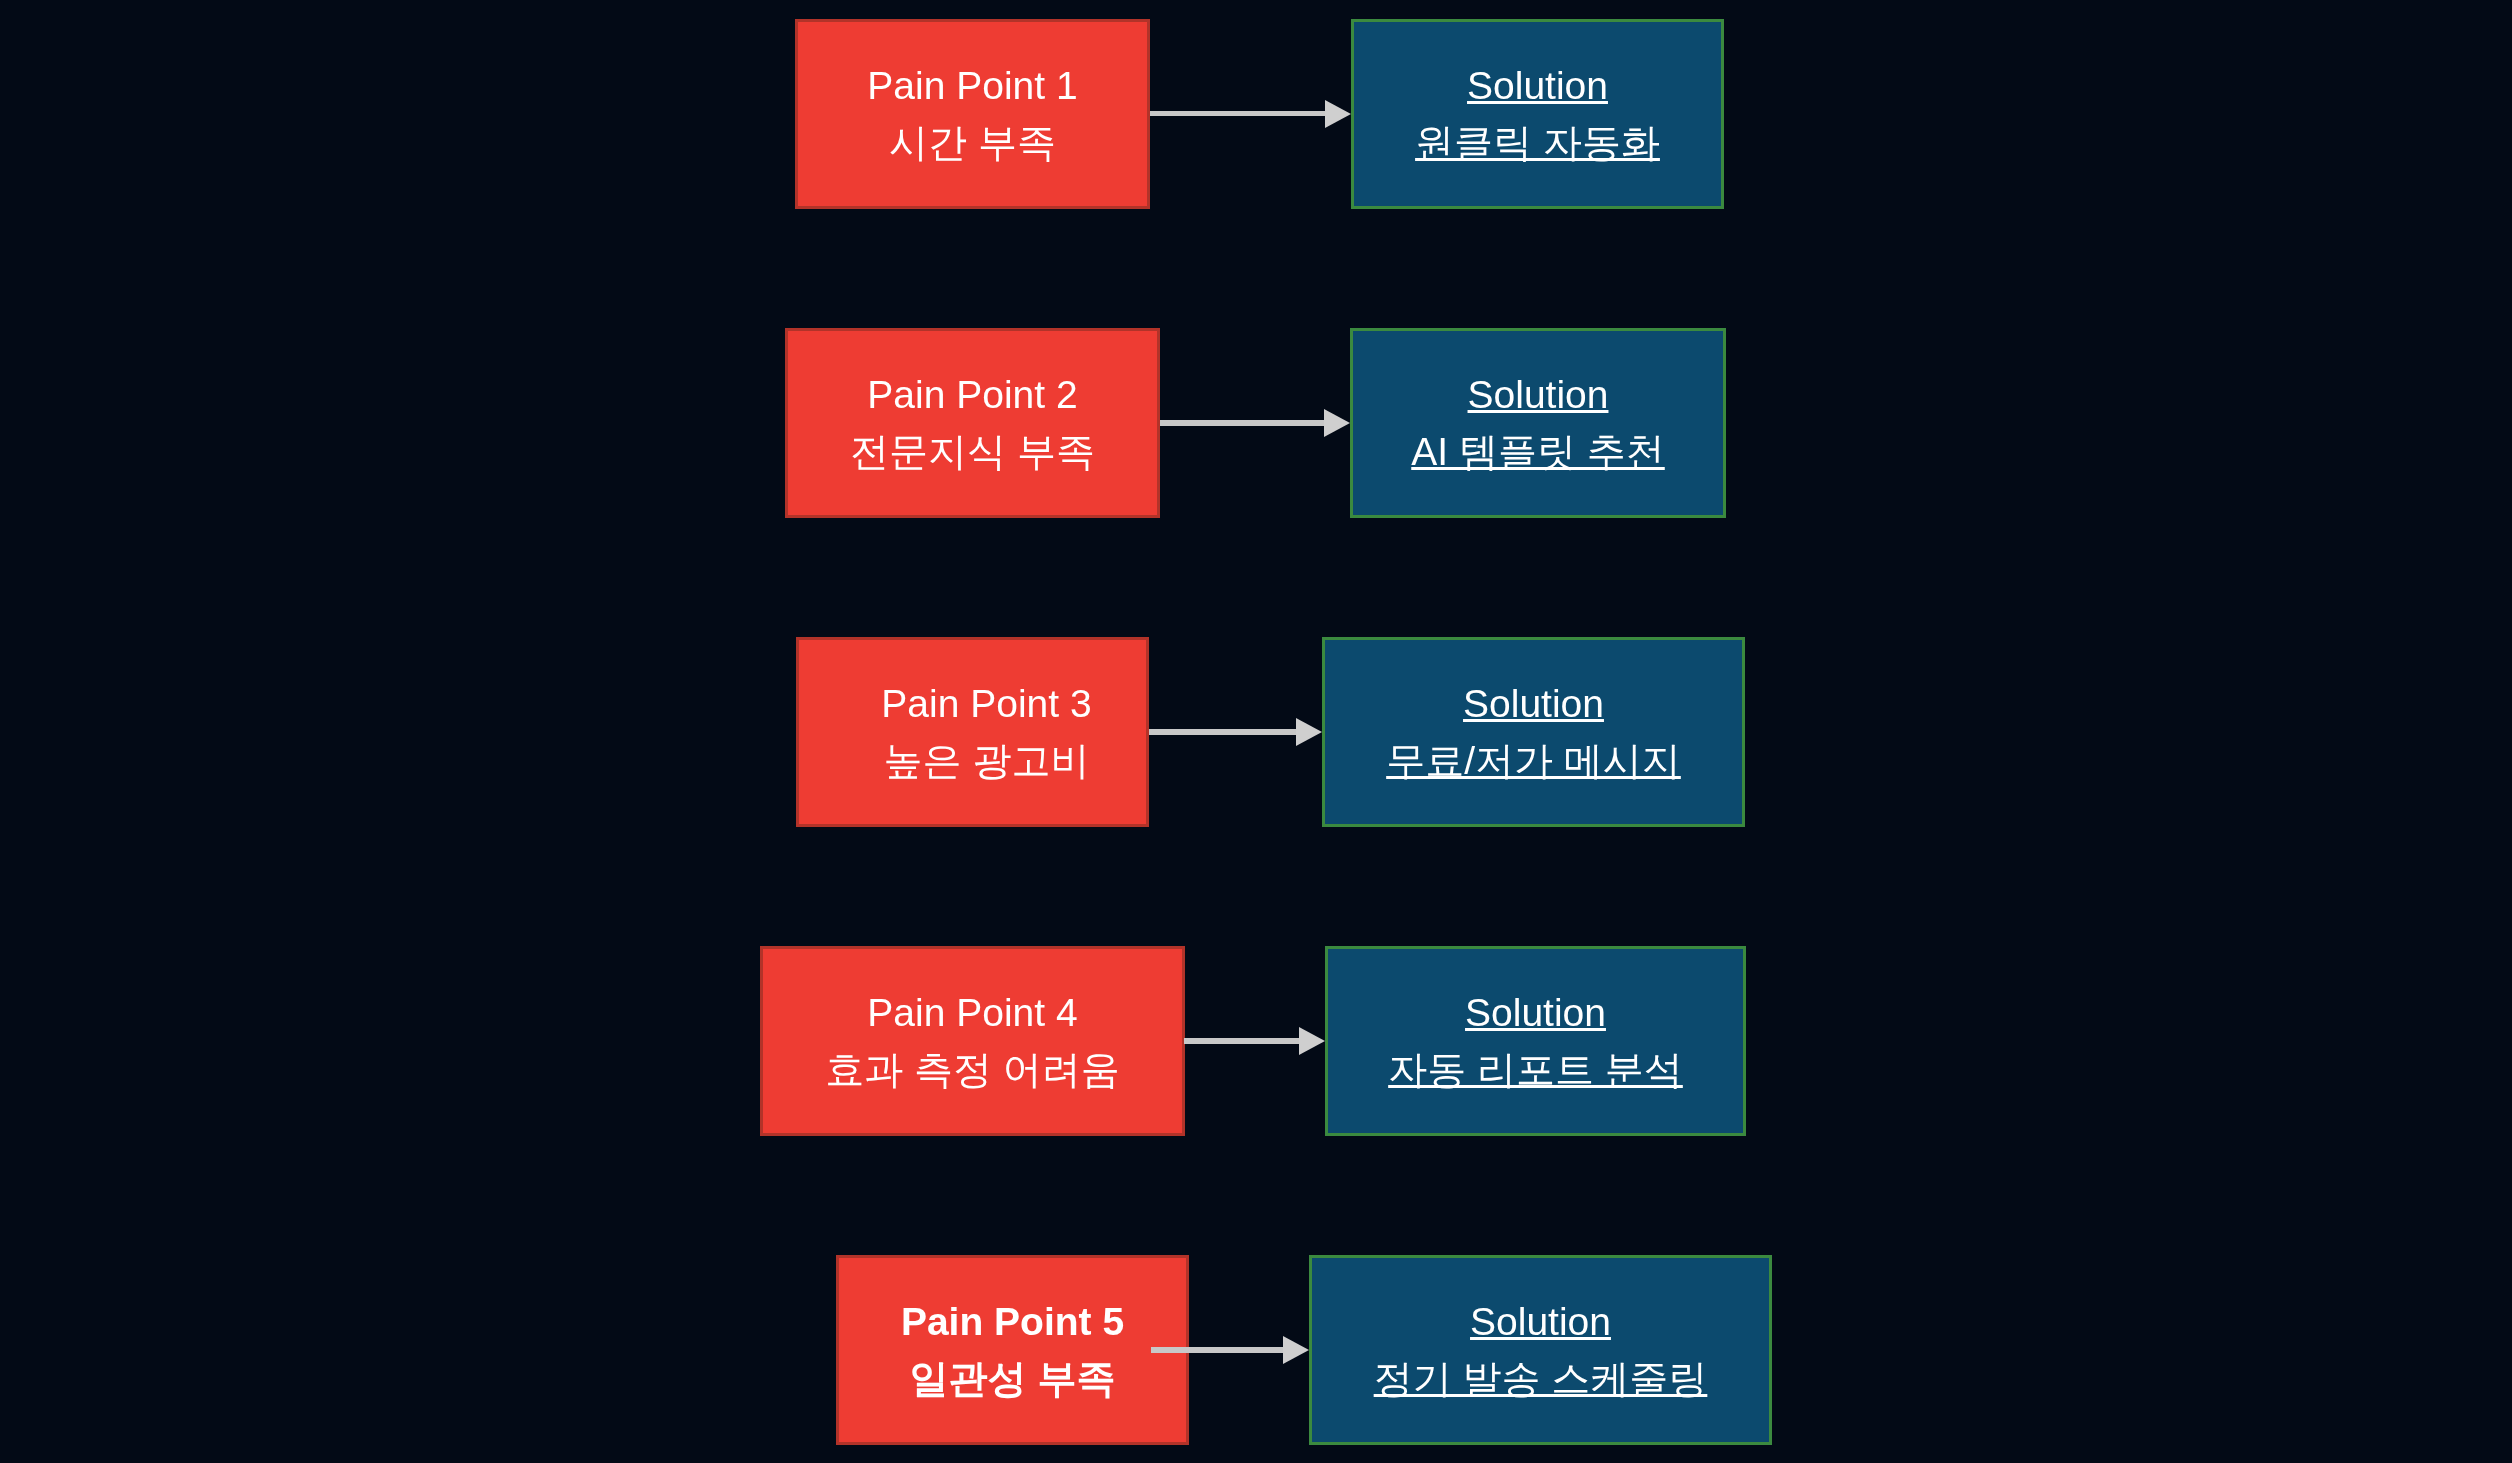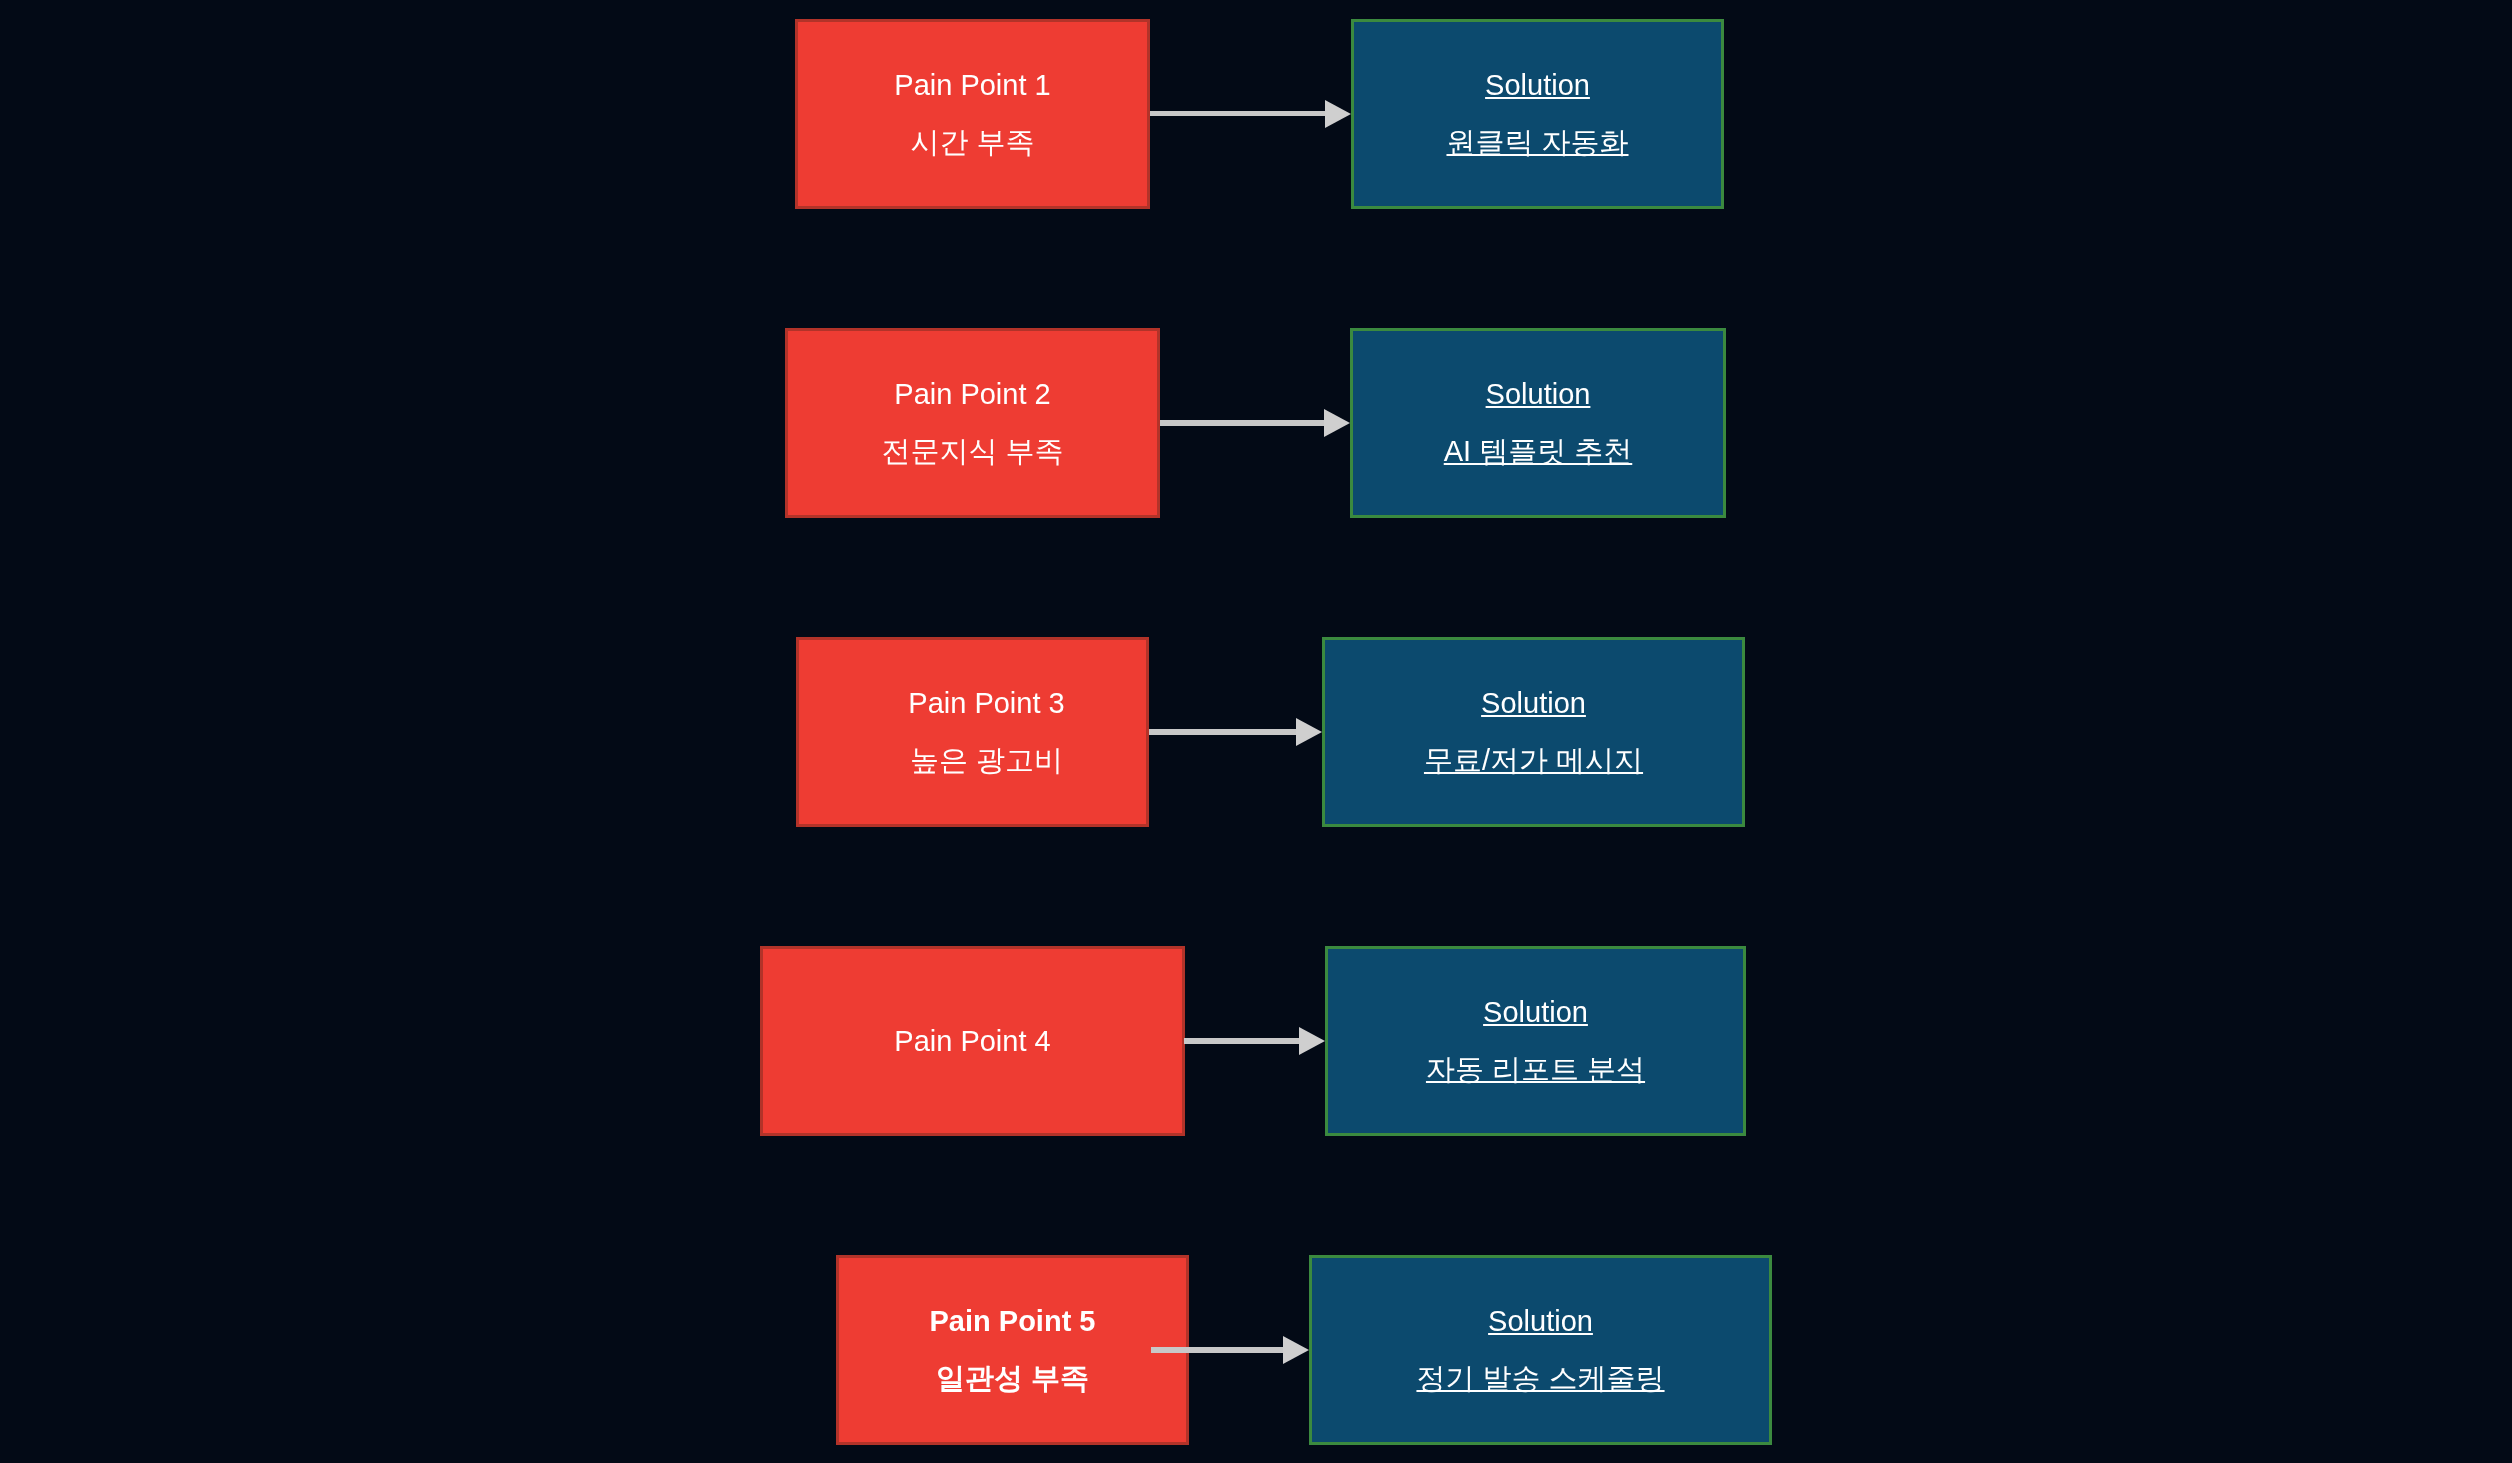--- a/index.html
+++ b/index.html
@@ -36,21 +36,21 @@
     position: absolute;
     top: 0;
     height: 190px;
     box-sizing: border-box;
     display: flex;
     flex-direction: column;
     align-items: center;
     justify-content: center;
     text-align: center;
     color: #ffffff;
-    font-size: 29px;
+    font-size: 39px;
     line-height: 57px;
   }
   .box .title, .box .subtitle {
     white-space: nowrap;
   }
   .pain {
     background: #ee3c33;
     border: 3.7px solid #b23329;
   }
   .solution {
@@ -141,20 +141,21 @@
     <div class="arrow-head"></div>
     <div class="box solution">
       <div class="title">Solution</div>
       <div class="subtitle">무료/저가 메시지</div>
     </div>
   </div>
 
   <div class="row row-4">
     <div class="box pain">
       <div class="title">Pain Point 4</div>
+      <div class="subtitle">효과 측정 어려움</div>
     </div>
     <div class="arrow-line"></div>
     <div class="arrow-head"></div>
     <div class="box solution">
       <div class="title">Solution</div>
       <div class="subtitle">자동 리포트 분석</div>
     </div>
   </div>
 
   <div class="row row-5">

